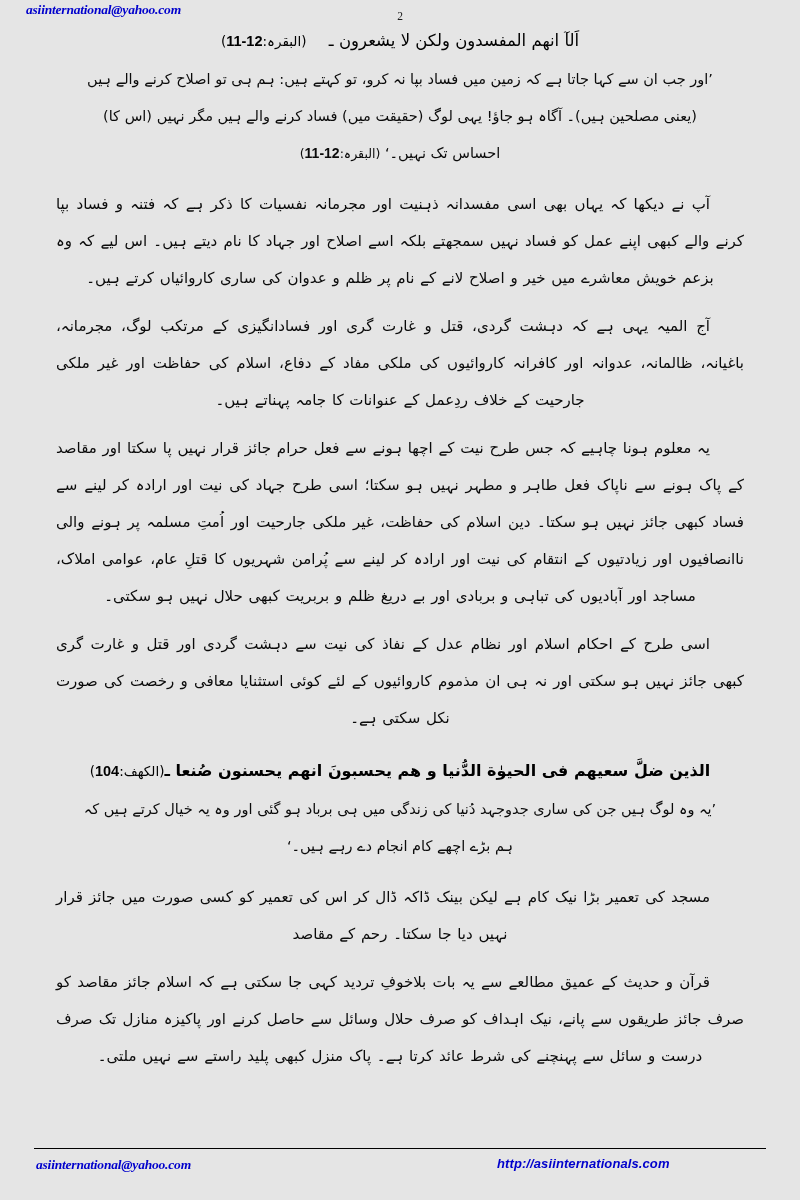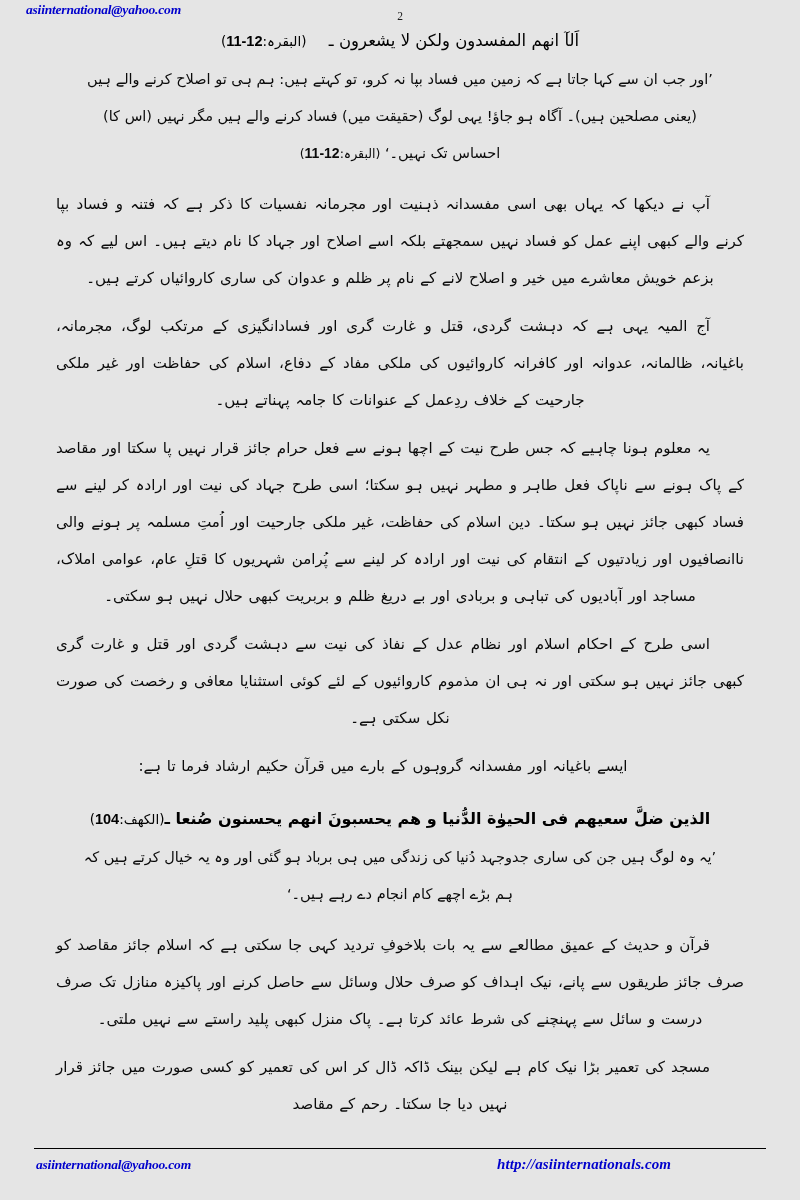--- a/index.html
+++ b/index.html
@@ -169,24 +169,24 @@
     font-size: 13.5px;
     letter-spacing: -0.2px;
     color: #0000cc;
     white-space: nowrap;
   }
   .ftr-url {
     position: absolute;
     top: 8px;
     left: 497px;
     direction: ltr;
-    font-family: Liberation Serif, serif;
+    font-family: Liberation Sans, sans-serif;
     font-style: italic;
     font-weight: 700;
-    font-size: 15px;
+    font-size: 13px;
     letter-spacing: 0.1px;
     color: #0000cc;
     white-space: nowrap;
   }
 </style>
 </head>
 <body>
 
 <div class="page">
 
@@ -218,40 +218,39 @@
     <div class="spacer-xs"></div>
 
     <p class="blk para">آپ نے دیکھا کہ یہاں بھی اسی مفسدانہ ذہنیت اور مجرمانہ نفسیات کا ذکر ہے کہ فتنہ و فساد بپا کرنے والے کبھی اپنے عمل کو فساد نہیں سمجھتے بلکہ اسے اصلاح اور جہاد کا نام دیتے ہیں۔ اس لیے کہ وہ بزعم خویش معاشرے میں خیر و اصلاح لانے کے نام پر ظلم و عدوان کی ساری کاروائیاں کرتے ہیں۔</p>
 
     <p class="blk para">آج المیہ یہی ہے کہ دہشت گردی، قتل و غارت گری اور فسادانگیزی کے مرتکب لوگ، مجرمانہ، باغیانہ، ظالمانہ، عدوانہ اور کافرانہ کاروائیوں کی ملکی مفاد کے دفاع، اسلام کی حفاظت اور غیر ملکی جارحیت کے خلاف ردِعمل کے عنوانات کا جامہ پہناتے ہیں۔</p>
 
     <p class="blk para">یہ معلوم ہونا چاہیے کہ جس طرح نیت کے اچھا ہونے سے فعل حرام جائز قرار نہیں پا سکتا اور مقاصد کے پاک ہونے سے ناپاک فعل طاہر و مطہر نہیں ہو سکتا؛ اسی طرح جہاد کی نیت اور ارادہ کر لینے سے فساد کبھی جائز نہیں ہو سکتا۔ دین اسلام کی حفاظت، غیر ملکی جارحیت اور اُمتِ مسلمہ پر ہونے والی ناانصافیوں اور زیادتیوں کے انتقام کی نیت اور ارادہ کر لینے سے پُرامن شہریوں کا قتلِ عام، عوامی املاک، مساجد اور آبادیوں کی تباہی و بربادی اور بے دریغ ظلم و بربریت کبھی حلال نہیں ہو سکتی۔</p>
 
     <p class="blk para">اسی طرح کے احکام اسلام اور نظام عدل کے نفاذ کی نیت سے دہشت گردی اور قتل و غارت گری کبھی جائز نہیں ہو سکتی اور نہ ہی ان مذموم کاروائیوں کے لئے کوئی استثنایا معافی و رخصت کی صورت نکل سکتی ہے۔</p>
 
-    <p class="blk para">ایسے باغیانہ اور مفسدانہ گروہوں کے بارے میں قرآن حکیم ارشاد فرما تا ہے:</p>
 
     <div class="spacer-sm"></div>
 
     <p class="verse bold">
       <span>الذين ضلَّ سعيهم فى الحيوٰة الدُّنيا و هم يحسبونَ انهم يحسنون صُنعا ـ</span><span class="ref"><span>(الکھف:</span><span class="num">104</span><span>)</span></span>
     </p>
 
     <div class="spacer-xs"></div>
 
     <p class="translation">
       <span>’یہ وہ لوگ ہیں جن کی ساری جدوجہد دُنیا کی زندگی میں ہی برباد ہو گئی</span>
       <span>اور وہ یہ خیال کرتے ہیں کہ ہم بڑے اچھے کام انجام دے رہے ہیں۔‘</span>
     </p>
 
     <div class="spacer-xs"></div>
 
+    <p class="blk para">مسجد کی تعمیر بڑا نیک کام ہے لیکن بینک ڈاکہ ڈال کر اس کی تعمیر کو کسی صورت میں جائز قرار نہیں دیا جا سکتا۔ رحم کے مقاصد</p>
+
     <p class="blk para">قرآن و حدیث کے عمیق مطالعے سے یہ بات بلاخوفِ تردید کہی جا سکتی ہے کہ اسلام جائز مقاصد کو صرف جائز طریقوں سے پانے، نیک اہداف کو صرف حلال وسائل سے حاصل کرنے اور پاکیزہ منازل تک صرف درست و سائل سے پہنچنے کی شرط عائد کرتا ہے۔ پاک منزل کبھی پلید راستے سے نہیں ملتی۔</p>
-
-    <p class="blk para">مسجد کی تعمیر بڑا نیک کام ہے لیکن بینک ڈاکہ ڈال کر اس کی تعمیر کو کسی صورت میں جائز قرار نہیں دیا جا سکتا۔ رحم کے مقاصد</p>
 
   </div>
 
   <div class="page-footer">
     <div class="footer-rule"></div>
     <div class="ftr-email">asiinternational@yahoo.com</div>
     <div class="ftr-url">http://asiinternationals.com</div>
   </div>
 
 </div>

